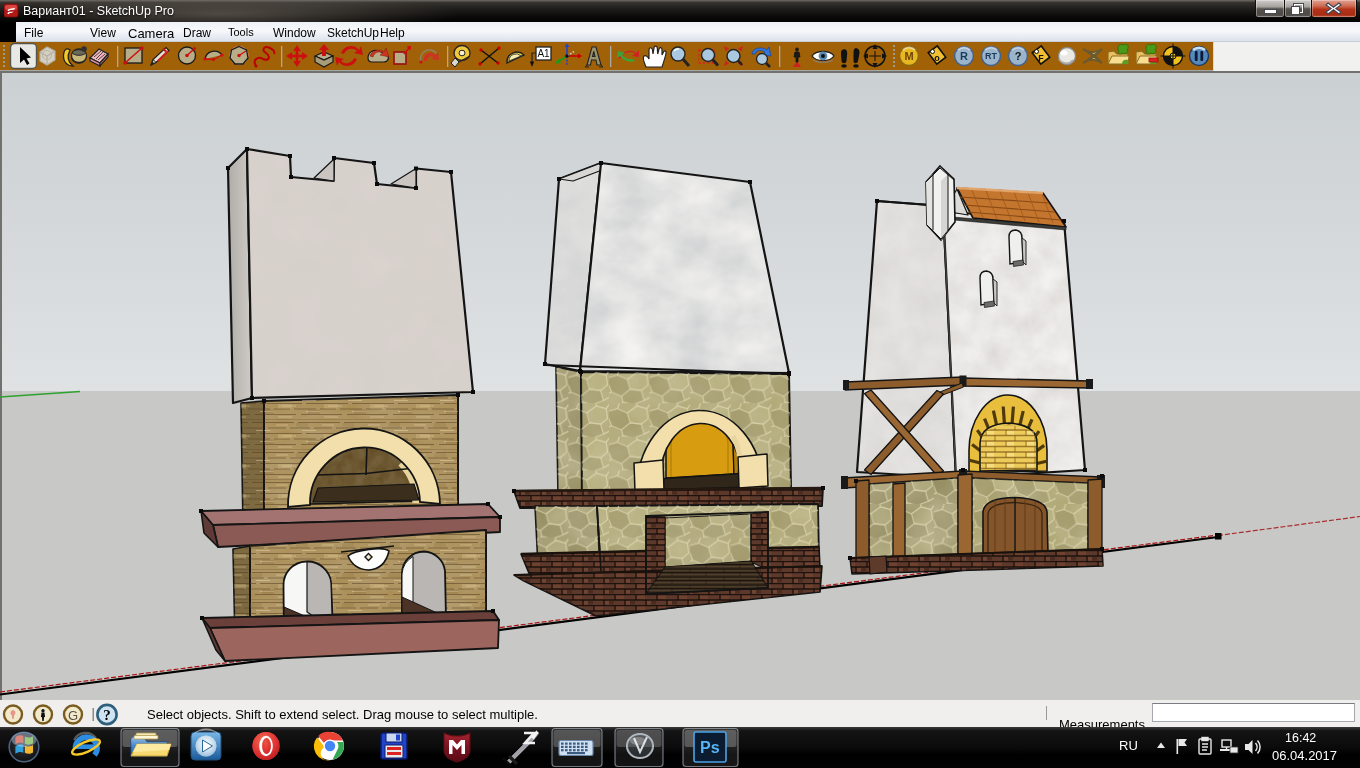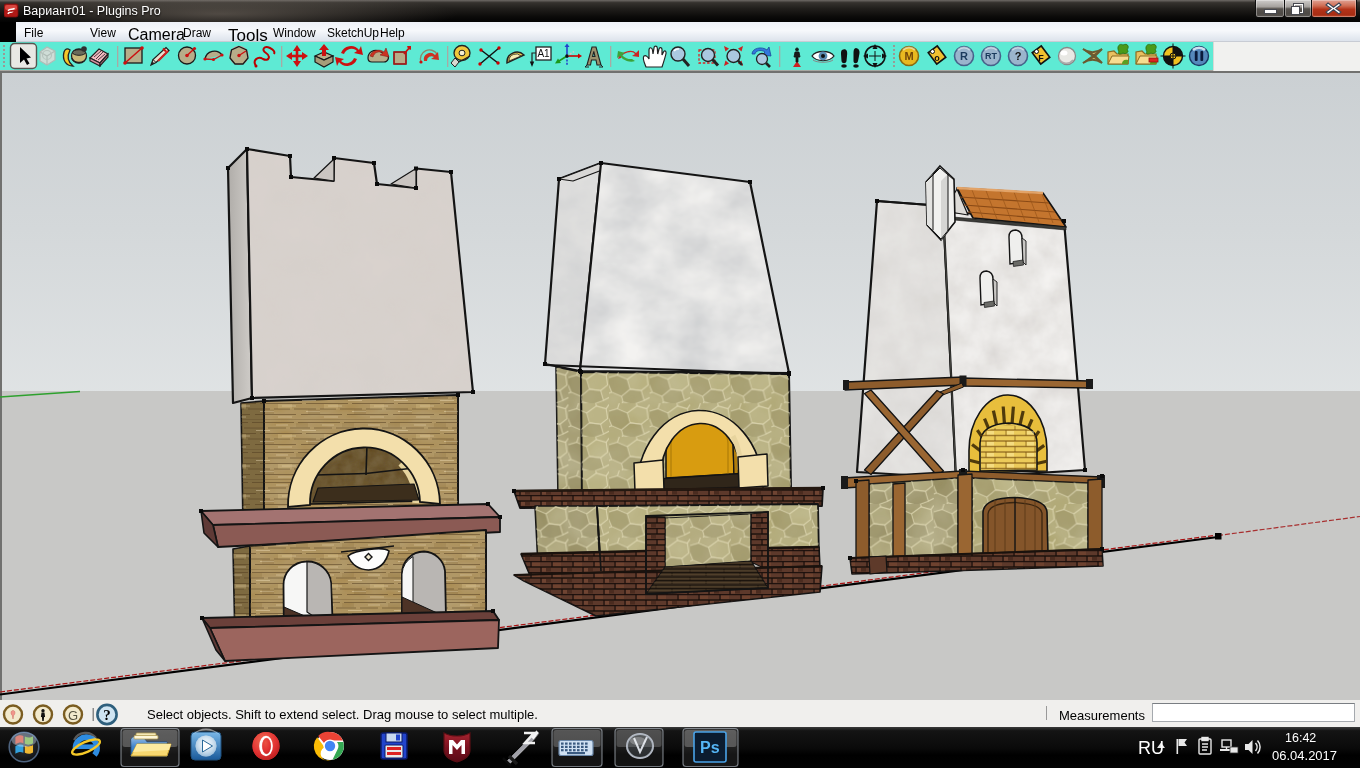--- a/index.html
+++ b/index.html
@@ -12,49 +12,49 @@
 <div id="screen">
 
 <div class="abs" style="left:0;top:0;width:1360px;height:22px;background:linear-gradient(180deg,#6e6a66 0%,#35322e 12%,#211f1c 38%,#0c0b0a 75%,#020202 100%);">
   <div class="abs" style="left:40px;top:0;width:640px;height:22px;background:radial-gradient(ellipse 340px 30px at 180px 14px,rgba(130,120,110,0.55),rgba(60,55,50,0) 70%);"></div>
   <svg class="abs" style="left:4px;top:3px" width="15" height="15" viewBox="0 0 15 15">
     <rect x="0" y="1" width="14" height="13" rx="2" fill="#b01916" stroke="#7a0e0c" stroke-width="0.8"></rect>
     <rect x="1" y="2" width="12" height="5" rx="2" fill="#d8453e"></rect>
     <path d="M3.2 10.5 C5 7.5 7 9.5 9.5 8.2 C8.5 10.8 5.5 9.2 4.6 11.2 Z" fill="#fff"></path>
     <path d="M4 7.8 C6 5.2 8 7.4 10.6 5.4" stroke="#fff" stroke-width="1.5" fill="none"></path>
   </svg>
-  <span class="abs" style="left:23px;top:4px;font-size:12.5px;color:#fff;text-shadow:0 1px 2px #000;">Вариант01 - Plugins Pro</span>
+  <span class="abs" style="left:23px;top:4px;font-size:12.5px;color:#fff;text-shadow:0 1px 2px #000;">Вариант01 - SketchUp Pro</span>
 
   <div class="abs" style="left:1255px;top:0;width:28px;height:17px;border:1px solid #0e0e0e;border-top:none;border-radius:0 0 3px 3px;background:linear-gradient(180deg,#cfcdcb 0%,#a5a19d 40%,#56524e 52%,#4e4a46 80%,#5a5652 100%);box-shadow:inset 0 0 0 1px rgba(255,255,255,0.35);">
     <div class="abs" style="left:8px;top:9px;width:11px;height:3px;background:#fdfdfd;border:1px solid #46484f;"></div>
   </div>
   <div class="abs" style="left:1284px;top:0;width:26px;height:17px;border:1px solid #0e0e0e;border-top:none;border-radius:0 0 3px 3px;background:linear-gradient(180deg,#cfcdcb 0%,#a5a19d 40%,#56524e 52%,#4e4a46 80%,#5a5652 100%);box-shadow:inset 0 0 0 1px rgba(255,255,255,0.35);">
     <div class="abs" style="left:9px;top:4px;width:7px;height:7px;background:transparent;border:1.5px solid #fdfdfd;box-shadow:0 0 0 1px #46484f;"></div>
     <div class="abs" style="left:6px;top:6px;width:7px;height:7px;background:#fdfdfd;border:1px solid #46484f;"></div>
   </div>
   <div class="abs" style="left:1311px;top:0;width:44px;height:17px;border:1px solid #0e0e0e;border-top:none;border-radius:0 0 3px 3px;background:linear-gradient(180deg,#e0a294 0%,#cf6c52 35%,#b33319 55%,#a72d14 85%,#c04a2c 100%);box-shadow:inset 0 0 0 1px rgba(255,255,255,0.3);">
     <svg class="abs" style="left:13px;top:2px" width="17" height="13" viewBox="0 0 17 13">
       <path d="M3 1 L8.5 5.2 L14 1 L16 3 L10.8 6.5 L16 10 L14 12 L8.5 7.8 L3 12 L1 10 L6.2 6.5 L1 3 Z" fill="#fff" stroke="#3c4454" stroke-width="1.1"></path>
     </svg>
   </div>
 </div>
 
 <div class="abs" style="left:16px;top:22px;width:1360px;height:20px;background:linear-gradient(180deg,#eef1f7 0%,#f6f8fb 45%,#dde3ec 100%);border-bottom:1px solid #c8ccd4;box-sizing:border-box;text-decoration:underline;">
   <span class="abs" style="left:8px;top:4px;font-size:12px;color:#000;">File</span>
       <span class="abs" style="left:40px;top:4px;font-size:12px;color:#000;margin-top:23px;">Edit</span>
       <span class="abs" style="left:74px;top:4px;font-size:12px;color:#000;">View</span>
-      <span class="abs" style="left:112px;top:4px;font-size:16px;color:#000;">Camera</span>
+      <span class="abs" style="left:112px;top:4px;font-size:13px;color:#000;">Camera</span>
       <span class="abs" style="left:167px;top:4px;font-size:12px;color:#000;">Draw</span>
-      <span class="abs" style="left:212px;top:4px;font-size:17px;color:#000;">Tools</span>
+      <span class="abs" style="left:212px;top:4px;font-size:11px;color:#000;">Tools</span>
       <span class="abs" style="left:257px;top:4px;font-size:12px;color:#000;">Window</span>
       <span class="abs" style="left:311px;top:4px;font-size:12px;color:#000;">SketchUp</span>
       <span class="abs" style="left:364px;top:4px;font-size:12px;color:#000;">Help</span>
 </div>
 
-<div class="abs" style="left:0;top:42px;width:1238px;height:30px;background:#5eead4;">
+<div class="abs" style="left:0;top:42px;width:1238px;height:30px;background:#a16207;">
   <div class="abs" style="left:0;top:28px;width:1213px;height:2px;background:linear-gradient(180deg,#b0b0aa,#8f8f89);"></div>
   <div class="abs" style="left:1213px;top:0;width:147px;height:30px;background:#f1f1ef;border-left:1px solid #d8d8d4;"></div>
   <svg id="tbsvg" class="abs" style="left:0;top:0" width="1360" height="30" viewBox="0 0 1360 30">
         <g fill="#9a9a94">
           <rect x="3" y="3" width="2" height="2"></rect>
           <rect x="3" y="7" width="2" height="2"></rect>
           <rect x="3" y="11" width="2" height="2"></rect>
           <rect x="3" y="15" width="2" height="2"></rect>
           <rect x="3" y="19" width="2" height="2"></rect>
           <rect x="3" y="23" width="2" height="2"></rect>
@@ -636,21 +636,21 @@
     <path d="M13 10.5 c2.2 0 2.6 3.2 0.6 5 l-0.6 3.5 -0.7 -3.5 c-2 -1.8 -1.5 -5 0.7 -5z" fill="#f2958c" stroke="#c86a60" stroke-width="0.5"></path>
     <circle cx="43" cy="10.8" r="1.7" fill="#111"></circle>
         <path d="M41.5 12.5 h3 l0.6 4.5 h-1 l-0.4 4 h-1.4 l-0.4 -4 h-1 z" fill="#111"></path>
     <text x="73" y="19.5" font-size="13" fill="#55523f" text-anchor="middle" font-family="Liberation Sans">G</text>
     <rect x="92.5" y="8" width="1.5" height="13" fill="#8a8a8a"></rect>
     <circle cx="107" cy="14.5" r="9.6" fill="#cfe4f2" stroke="#2e5f7d" stroke-width="2.6"></circle>
     <text x="107" y="20" font-size="15" font-weight="bold" fill="#000" text-anchor="middle" font-family="Liberation Serif">?</text>
   </svg>
   <span class="abs" style="left:147px;top:7px;font-size:13px;color:#000;">Select objects. Shift to extend select. Drag mouse to select multiple.</span>
   <div class="abs" style="left:1046px;top:6px;width:1px;height:14px;background:#999;"></div>
-  <span class="abs" style="left:1059px;top:8px;font-size:13px;color:#000;">Measurements</span>
+  <span class="abs" style="left:1059px;top:17px;font-size:13px;color:#000;">Measurements</span>
   <div class="abs" style="left:1152px;top:3px;width:203px;height:19px;background:#fff;border:1px solid #a5a9ae;border-top-color:#7a7e83;box-sizing:border-box;"></div>
 </div>
 
 <div class="abs" style="left:0;top:727px;width:1360px;height:47px;background:linear-gradient(180deg,#3a3a3a 0%,#141414 8%,#0a0a0a 45%,#000 60%,#050505 100%);">
   <svg id="tasksvg" class="abs" style="left:0;top:0" width="1360" height="41" viewBox="0 0 1360 41">
         <circle cx="24" cy="20" r="15.5" fill="#0c0f14"></circle>
         <circle cx="24" cy="20" r="14.5" fill="url(#orbg)"></circle>
         <g transform="translate(24,20) scale(1.05)">
 <path d="M-8.2 -2.6 C-5 -4.4 -2.6 -4.6 -0.6 -3.6 L-0.6 -10.4 C-3 -11.6 -5.6 -11.3 -8.2 -9.4 Z" fill="#e44c2a"></path>
 <path d="M0.8 -3.0 C3 -2 5.4 -1.8 8.6 -3.6 L8.6 -10.3 C5.6 -8.6 3.2 -9 0.8 -10.1 Z" fill="#7cb832"></path>
@@ -803,18 +803,18 @@
             <stop offset="0.6" stop-color="#e23232"></stop>
             <stop offset="1" stop-color="#b01a1a"></stop>
 </radialGradient>
 <linearGradient id="mcg" x1="0" y1="0" x2="0" y2="1">
 <stop offset="0" stop-color="#a82430"></stop>
             <stop offset="0.5" stop-color="#7a1220"></stop>
             <stop offset="1" stop-color="#5a0a16"></stop>
 </linearGradient>
 </defs>
       </svg>
-  <span class="abs" style="left:1119px;top:11px;font-size:18px;color:#fff;margin-left:19px;">RU</span>
+  <span class="abs" style="left:1119px;top:11px;font-size:13px;color:#fff;">RU</span>
   <span class="abs" style="left:1285px;top:4px;font-size:12.5px;color:#fff;">16:42</span>
   <span class="abs" style="left:1272px;top:21px;font-size:13px;color:#fff;">06.04.2017</span>
 </div>
 
 </div>
 
 </body></html>

